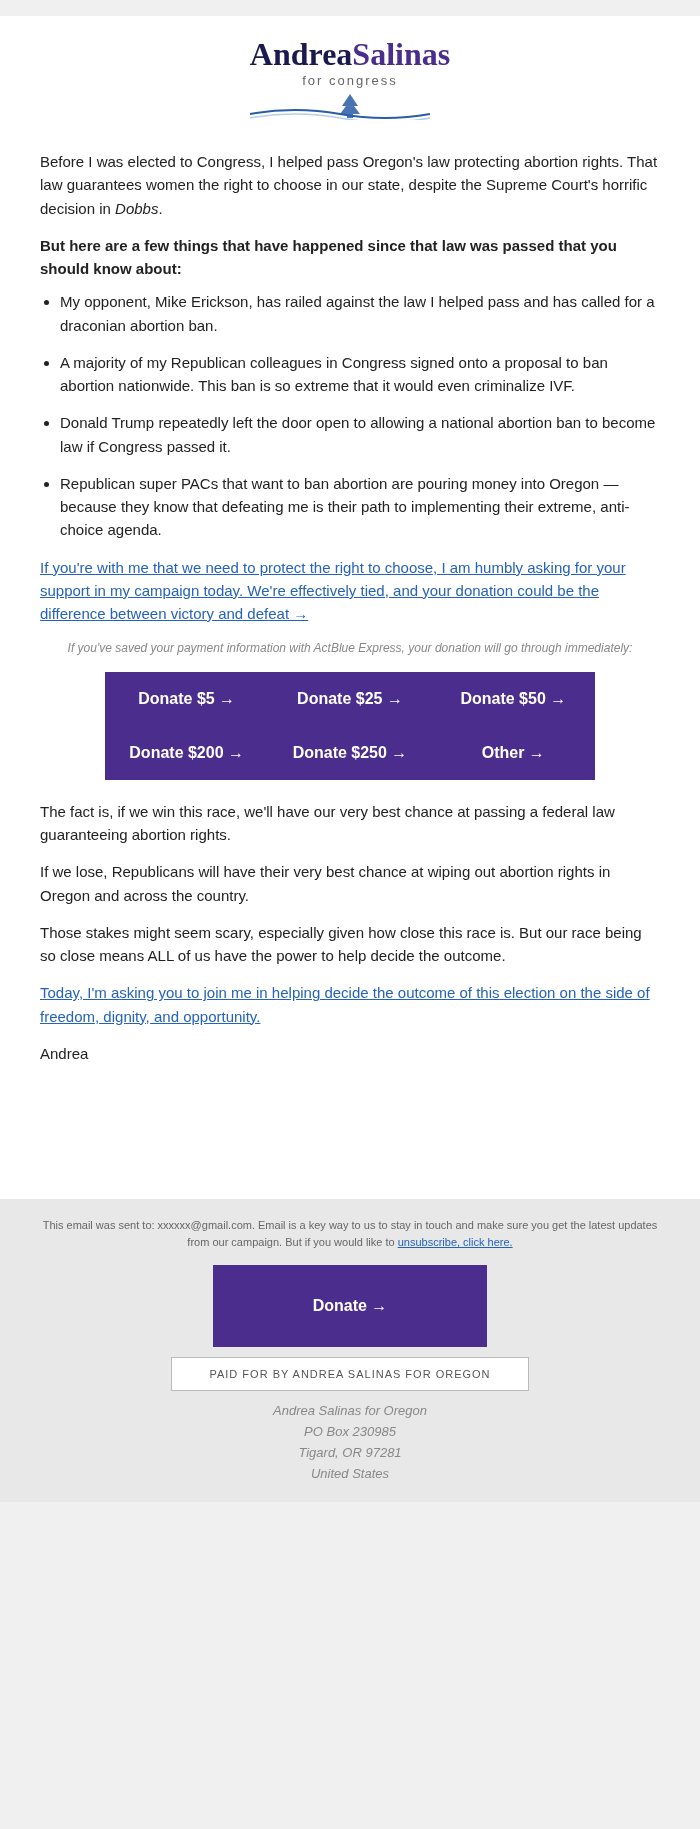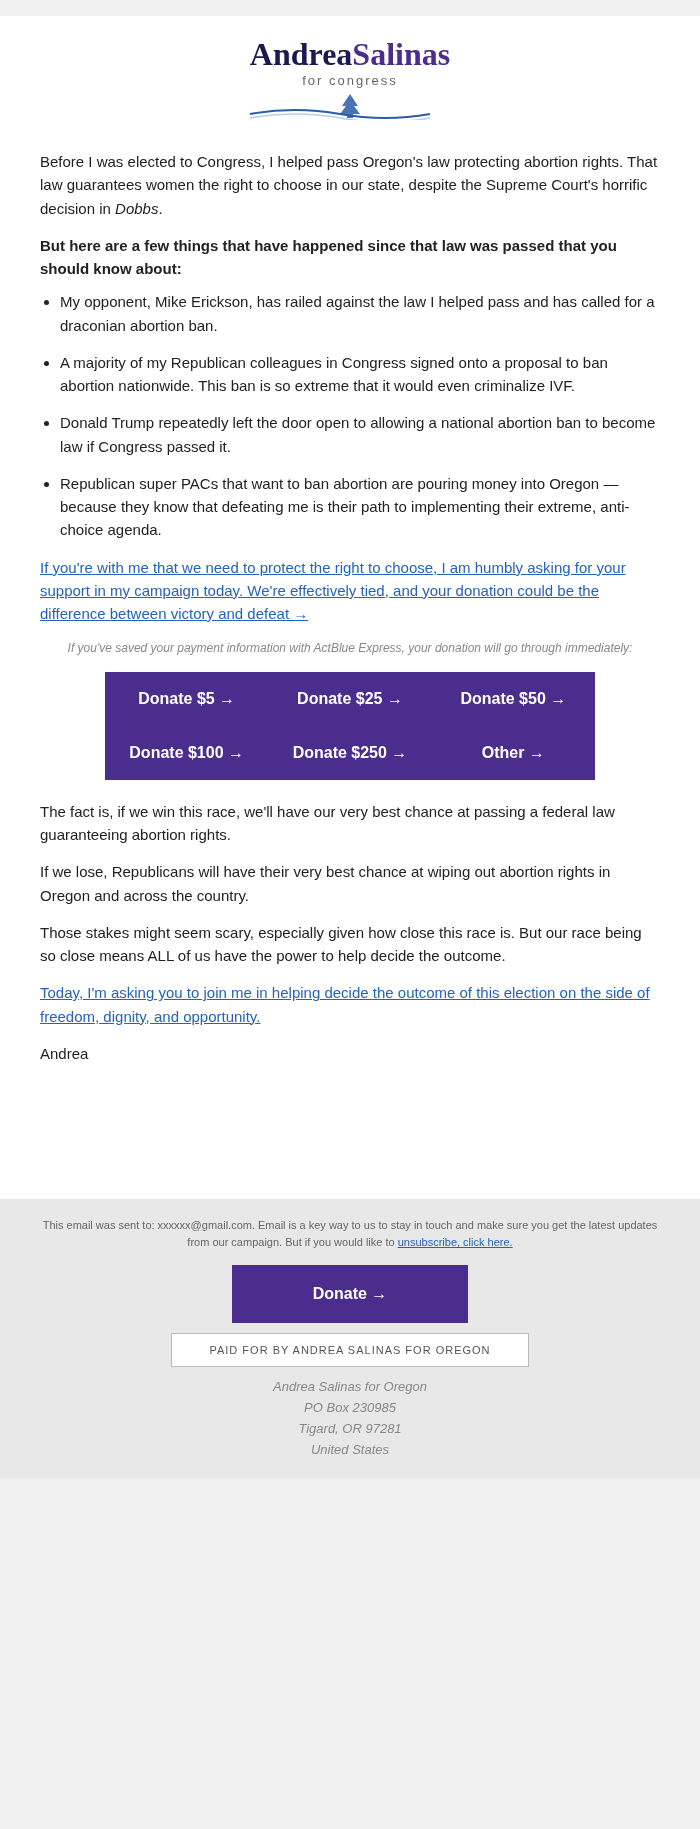--- a/index.html
+++ b/index.html
@@ -101,27 +101,27 @@
       color: #666;
     }
     .footer-bar a {
       color: #2563ba;
       text-decoration: underline;
     }
     .footer-donate-btn {
       background: #4a2d8c;
       color: #fff;
       border: none;
-      padding: 20px 60px;
+      padding: 32px 60px;
       font-size: 16px;
       font-weight: bold;
       cursor: pointer;
       margin: 14px auto 10px auto;
       display: block;
-      width: 236px;
+      width: 274px;
     }
     .footer-paid {
       border: 1px solid #bbb;
       background: #fff;
       padding: 10px 20px;
       font-size: 11px;
       color: #555;
       text-align: center;
       margin: 10px auto;
       width: 358px;
@@ -182,21 +182,21 @@
     <p>
       <a class="link-blue" href="#">If you're with me that we need to protect the right to choose, I am humbly asking for your support in my campaign today. We're effectively tied, and your donation could be the difference between victory and defeat →</a>
     </p>
 
     <p class="actblue-note">If you've saved your payment information with ActBlue Express, your donation will go through immediately:</p>
 
     <div class="donate-grid">
       <button class="donate-btn">Donate $5 →</button>
       <button class="donate-btn">Donate $25 →</button>
       <button class="donate-btn">Donate $50 →</button>
-      <button class="donate-btn">Donate $100 →</button>
+      <button class="donate-btn">Donate $200 →</button>
       <button class="donate-btn">Donate $250 →</button>
       <button class="donate-btn">Other →</button>
     </div>
 
     <p>The fact is, if we win this race, we'll have our very best chance at passing a federal law guaranteeing abortion rights.</p>
     <p>If we lose, Republicans will have their very best chance at wiping out abortion rights in Oregon and across the country.</p>
     <p>Those stakes might seem scary, especially given how close this race is. But our race being so close means ALL of us have the power to help decide the outcome.</p>
 
     <p>
       <a class="link-blue" href="#">Today, I'm asking you to join me in helping decide the outcome of this election on the side of freedom, dignity, and opportunity.</a>

